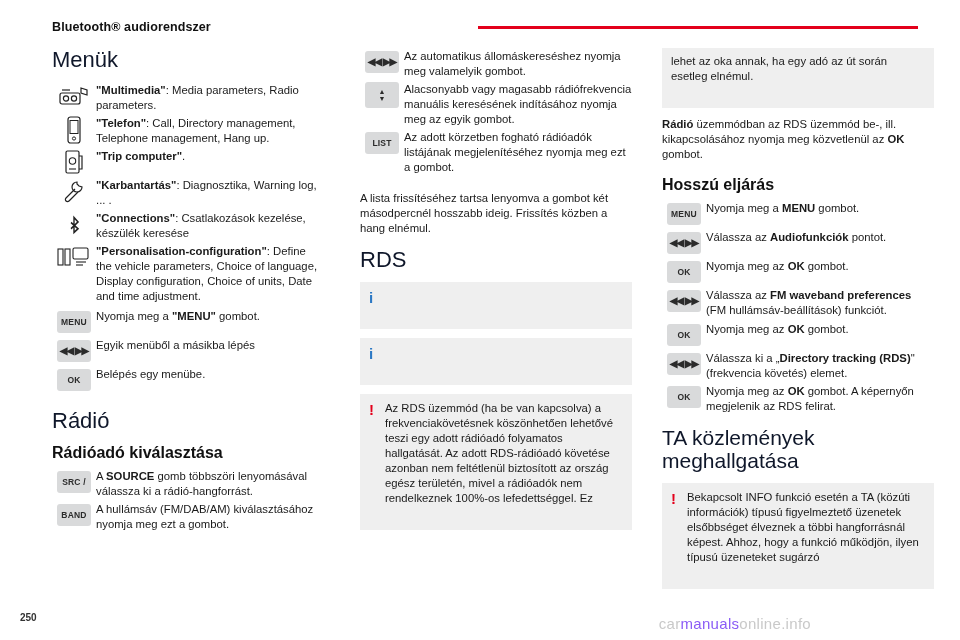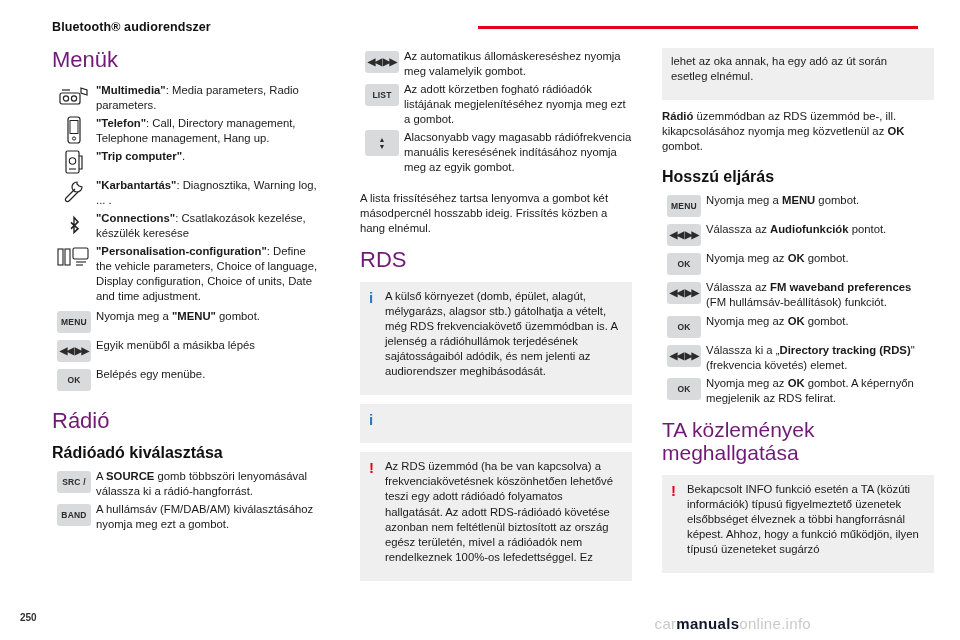--- a/index.html
+++ b/index.html
@@ -41,36 +41,36 @@
     color: #333;
     font-weight: bold;
   }
   .watermark {
     position: absolute;
     right: 14px; bottom: 8px;
     font-size: 15px;
     color: #c9c9c9;
     letter-spacing: 0.3px;
   }
-  .watermark b { color: #0f172a; font-weight: bold; }
+  .watermark b { color: #8b5cf6; font-weight: normal; }
 
   
   .col {
     position: absolute;
     top: 48px;
     width: 272px;
   }
   .col1 { left: 52px; }
   .col2 { left: 360px; }
   .col3 { left: 662px; }
 
   h1.sect {
     font-size: 22px;
     font-weight: normal;
-    color: #701a75;
+    color: #0f172a;
     margin: 0 0 10px 0;
     line-height: 1.1;
   }
   h2.sub {
     font-size: 16px;
     font-weight: bold;
     color: #111;
     margin: 14px 0 6px 0;
     line-height: 1.15;
   }
@@ -129,21 +129,21 @@
     line-height: 1;
   }
   .pictoline {
     display: block;
     line-height: 1;
   }
 
   
   .note {
     background: #efefef;
-    padding: 7px 9px 16px 9px;
+    padding: 7px 9px 24px 9px;
     margin: 6px 0 9px 0;
     display: flex;
     align-items: flex-start;
     box-sizing: border-box;
   }
   .note .mark {
     flex: 0 0 16px;
     font-size: 15px;
     font-weight: bold;
     line-height: 1;
@@ -284,42 +284,41 @@
       <div class="ic">
         <span class="btn">
           <span class="glyph">◀◀&nbsp;▶▶</span>
         </span>
       </div>
       <div class="tx">Az automatikus állomáskereséshez nyomja meg valamelyik gombot.</div>
     </div>
 
     <div class="row">
       <div class="ic">
-        <span class="btn">LIST</span>
-      </div>
-      <div class="tx">Az adott körzetben fogható rádióadók listájának megjelenítéséhez nyomja meg ezt a gombot.</div>
-    </div>
-
-    <div class="row">
-      <div class="ic">
         <span class="btn tall sq" style="flex-direction:column;">
           <span class="pictoline" style="font-size:7px">▲</span>
           <span class="pictoline" style="font-size:7px">▼</span>
         </span>
       </div>
       <div class="tx">Alacsonyabb vagy magasabb rádiófrekvencia manuális keresésének indításához nyomja meg az egyik gombot.</div>
     </div>
 
+    <div class="row">
+      <div class="ic">
+        <span class="btn">LIST</span>
+      </div>
+      <div class="tx">Az adott körzetben fogható rádióadók listájának megjelenítéséhez nyomja meg ezt a gombot.</div>
+    </div>
+
     <p class="body" style="margin-top:16px">A lista frissítéséhez tartsa lenyomva a gombot két másodpercnél hosszabb ideig. Frissítés közben a hang elnémul.</p>
 
     <h1 class="sect" style="margin-top:12px">RDS</h1>
 
     <div class="note">
       <div class="mark info">i</div>
-      <div class="txt">A külső környezet (domb, épület, alagút, mélygarázs, alagsor stb.) gátolhatja a vételt, még RDS frekvenciakövető üzemmódban is. A jelenség a rádióhullámok terjedésének sajátosságaiból adódik, és nem jelenti az audiorendszer meghibásodását.</div>
     </div>
 
     <div class="note">
       <div class="mark info">i</div>
     </div>
 
     <div class="note">
       <div class="mark warn">!</div>
       <div class="txt">Az RDS üzemmód (ha be van kapcsolva) a frekvenciakövetésnek köszönhetően lehetővé teszi egy adott rádióadó folyamatos hallgatását. Az adott RDS-rádióadó követése azonban nem feltétlenül biztosított az ország egész területén, mivel a rádióadók nem rendelkeznek 100%-os lefedettséggel. Ez</div>
     </div>

